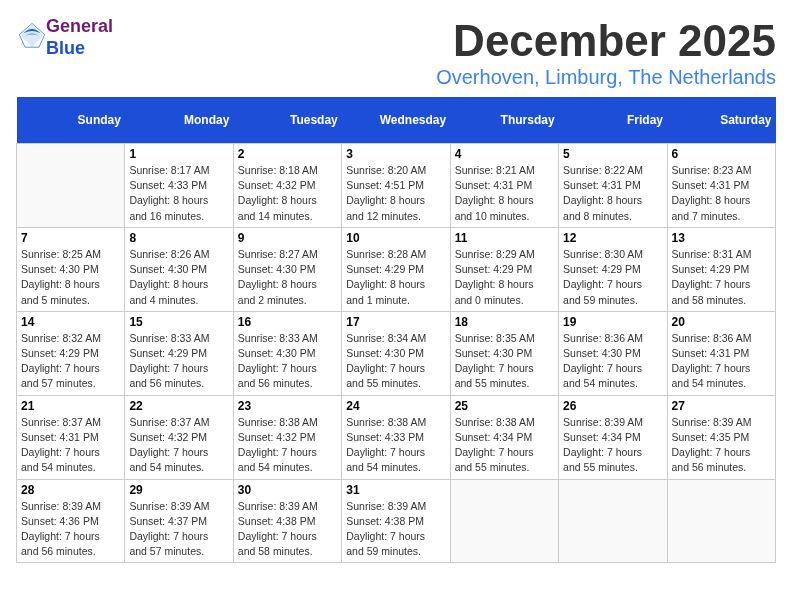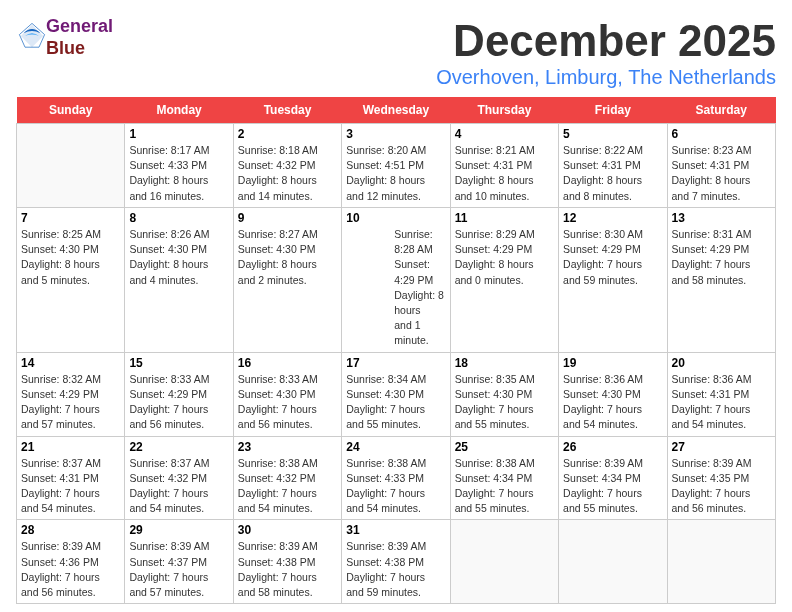--- a/index.html
+++ b/index.html
@@ -19,21 +19,21 @@
     .logo {
       display: flex;
       align-items: center;
     }
     .logo-text {
       font-size: 18px;
       font-weight: bold;
       line-height: 1.2;
     }
     .logo-general { color: #701a75; }
-    .logo-blue { color: #7f1d1d; }
+    .logo-blue { color: #1d4ed8; }
     .logo-icon {
       width: 28px;
       height: 28px;
       margin-left: 2px;
     }
     .title-block {
       text-align: right;
     }
     .month-title {
       font-size: 44px;
@@ -43,24 +43,24 @@
     .location {
       font-size: 20px;
       color: #3b82f6;
     }
     table {
       width: 100%;
       border-collapse: collapse;
       font-size: 11px;
     }
     thead tr th {
-      background-color: #ef4444;
+      background-color: #1d4ed8;
       color: #fff;
-      padding: 6px 4px;
-      text-align: center;
+      padding: 16px 4px;
+      text-align: right;
       font-size: 12px;
       font-weight: bold;
     }
     tbody tr td {
       border: 1px solid #ccc;
       vertical-align: top;
       padding: 3px 4px;
       min-height: 70px;
       height: 80px;
       width: 108px;
@@ -178,21 +178,21 @@
         </td>
         <td>
           <div class="day-number">9</div>
           <div class="day-info" style="white-space: pre-line;">Sunrise: 8:27 AM
 Sunset: 4:30 PM
 Daylight: 8 hours
 and 2 minutes.</div>
         </td>
         <td>
           <div class="day-number">10</div>
-          <div class="day-info" style="white-space: pre-line; margin-left: 48px;">Sunrise: 8:28 AM
+          <div class="day-info" style="white-space: pre-line;">Sunrise: 8:28 AM
 Sunset: 4:29 PM
 Daylight: 8 hours
 and 1 minute.</div>
         </td>
         <td>
           <div class="day-number">11</div>
           <div class="day-info" style="white-space: pre-line;">Sunrise: 8:29 AM
 Sunset: 4:29 PM
 Daylight: 8 hours
 and 0 minutes.</div>

